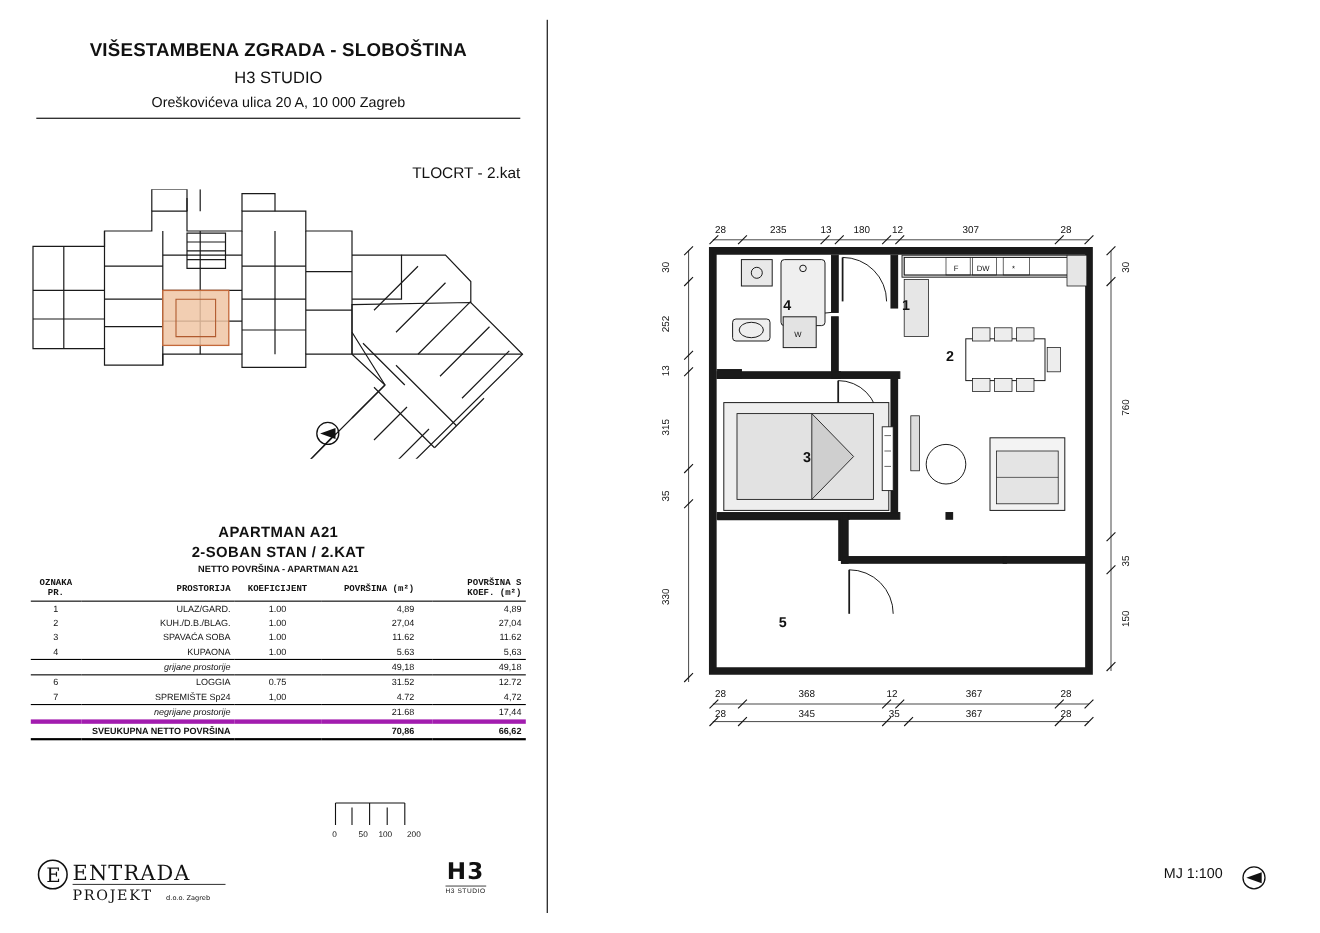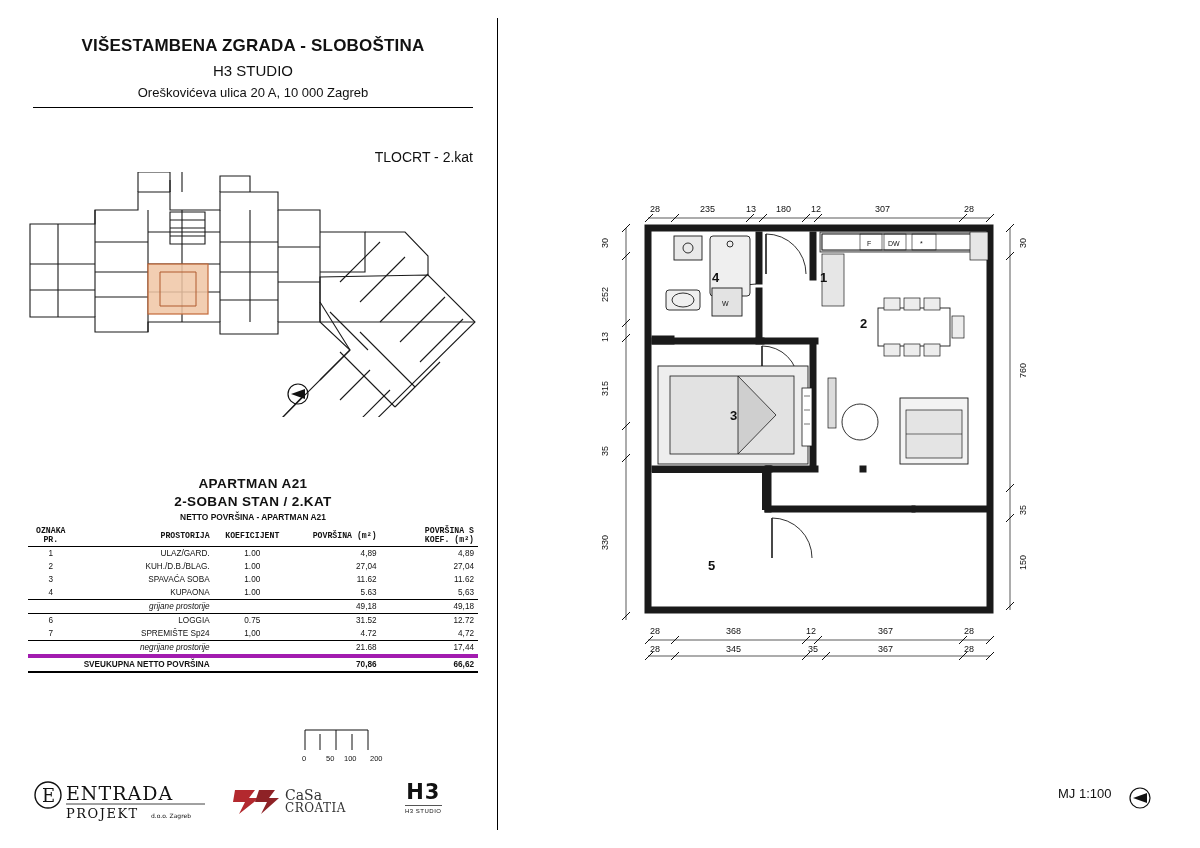--- a/index.html
+++ b/index.html
@@ -216,30 +216,20 @@
 
   <div class="logos">
     <div class="logo-entrada">
       <svg width="175" height="44" viewBox="0 0 175 44">
         <circle cx="15" cy="17" r="13" fill="none" stroke="#111" stroke-width="1.4"></circle>
         <text x="9" y="24" font-family="DejaVu Serif, serif" font-size="18" fill="#111">E</text>
         <text x="33" y="22" font-family="DejaVu Serif, serif" font-size="19" fill="#111" letter-spacing="1">ENTRADA</text>
         <line x1="33" y1="26" x2="172" y2="26" stroke="#111" stroke-width="0.8"></line>
         <text x="33" y="40" font-family="DejaVu Serif, serif" font-size="13" fill="#111" letter-spacing="1.5">PROJEKT</text>
         <text x="118" y="40" font-family="DejaVu Sans, sans-serif" font-size="6" fill="#111">d.o.o. Zagreb</text>
-      </svg>
-    </div>
-    <div class="logo-casa">
-      <svg width="130" height="38" viewBox="0 0 130 38">
-        <g fill="#b3292e">
-          <path d="M6 8 L26 8 L20 16 L30 16 L10 32 L16 20 L4 20 Z"></path>
-          <path d="M30 8 L46 8 L40 16 L50 16 L32 32 L38 20 L26 20 Z" fill="#8e2226"></path>
-        </g>
-        <text x="56" y="18" font-family="DejaVu Serif, serif" font-size="14" fill="#333">CaSa</text>
-        <text x="56" y="30" font-family="DejaVu Serif, serif" font-size="12" fill="#333" letter-spacing="0.5">CROATIA</text>
       </svg>
     </div>
     <div class="logo-h3">
       <div class="h3big">H3</div>
       <div class="h3small">H3 STUDIO</div>
     </div>
   </div>
 
   <div class="fp">
     <svg width="520" height="520" viewBox="0 0 520 520">

